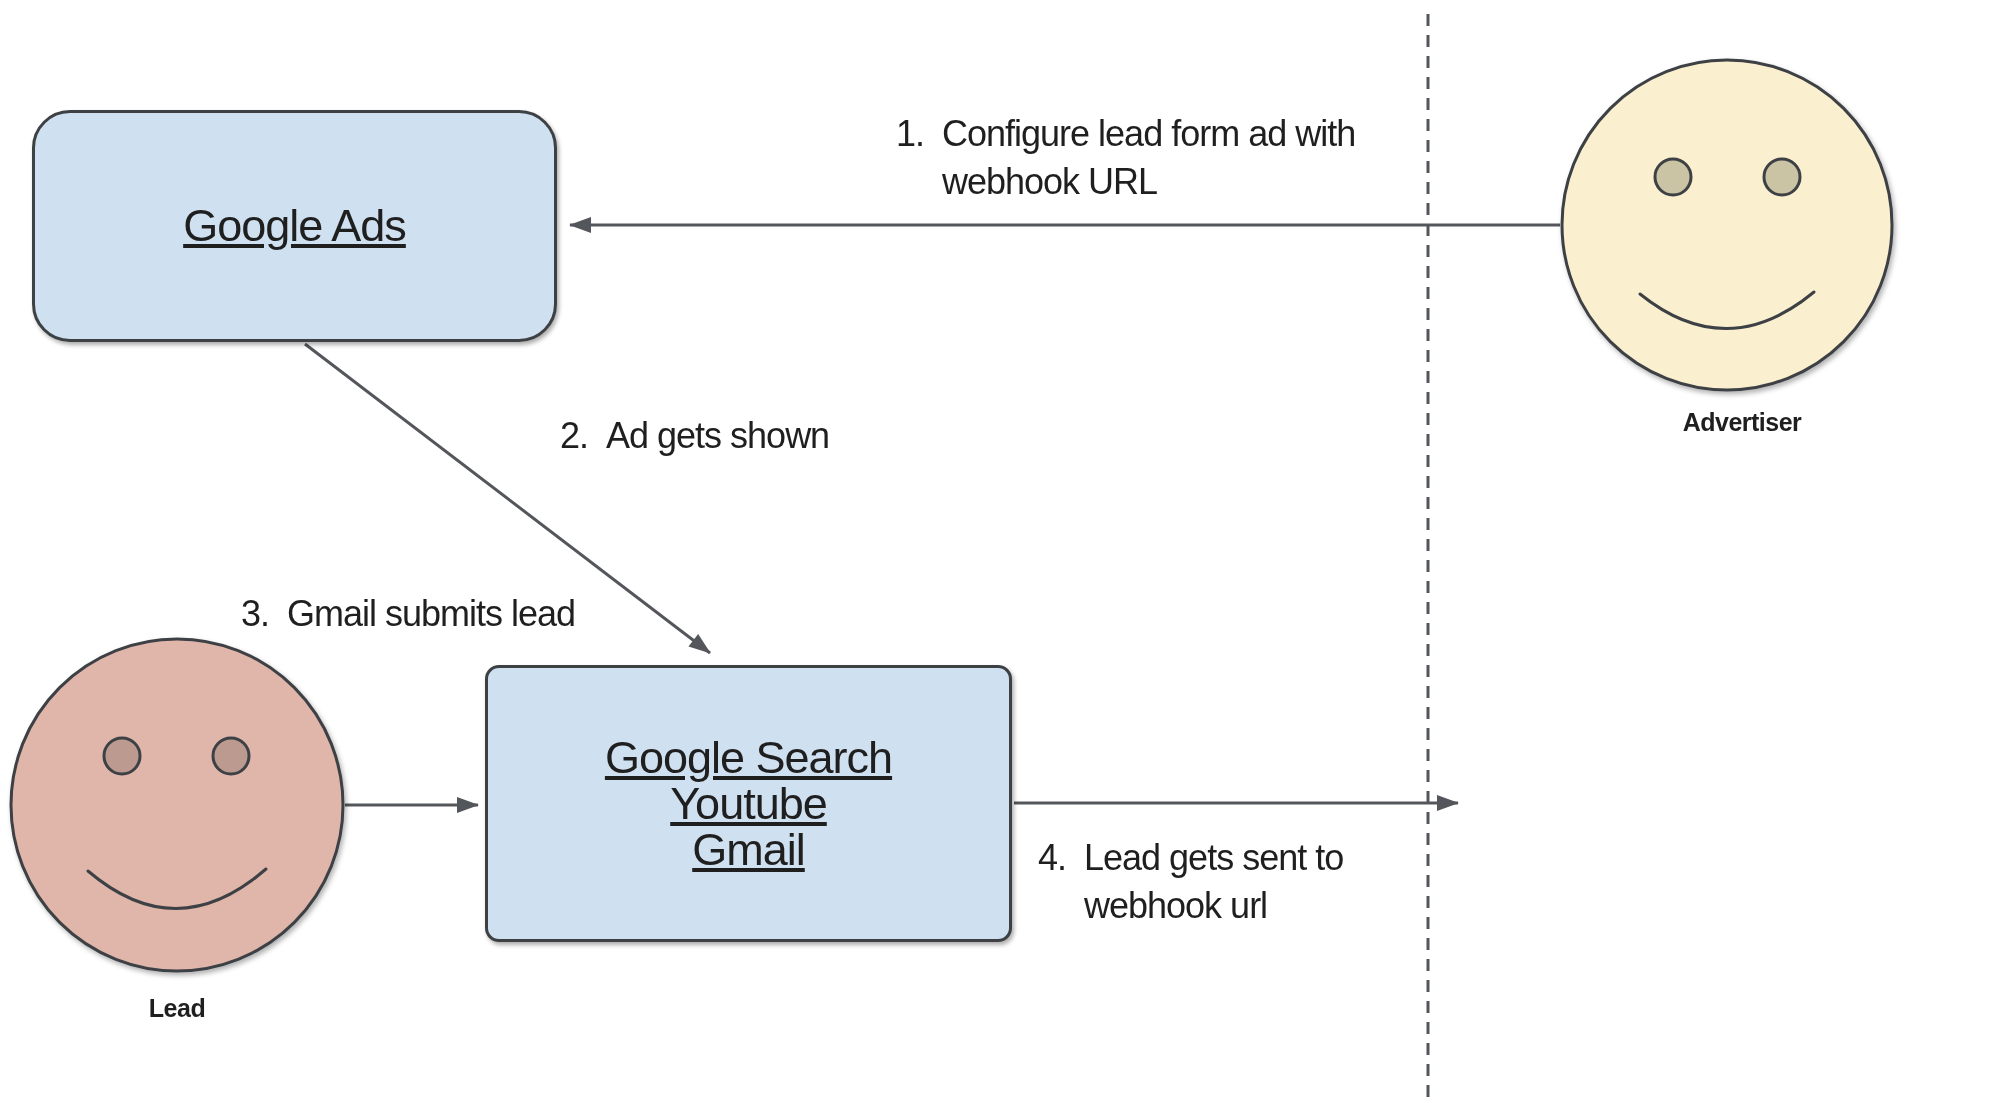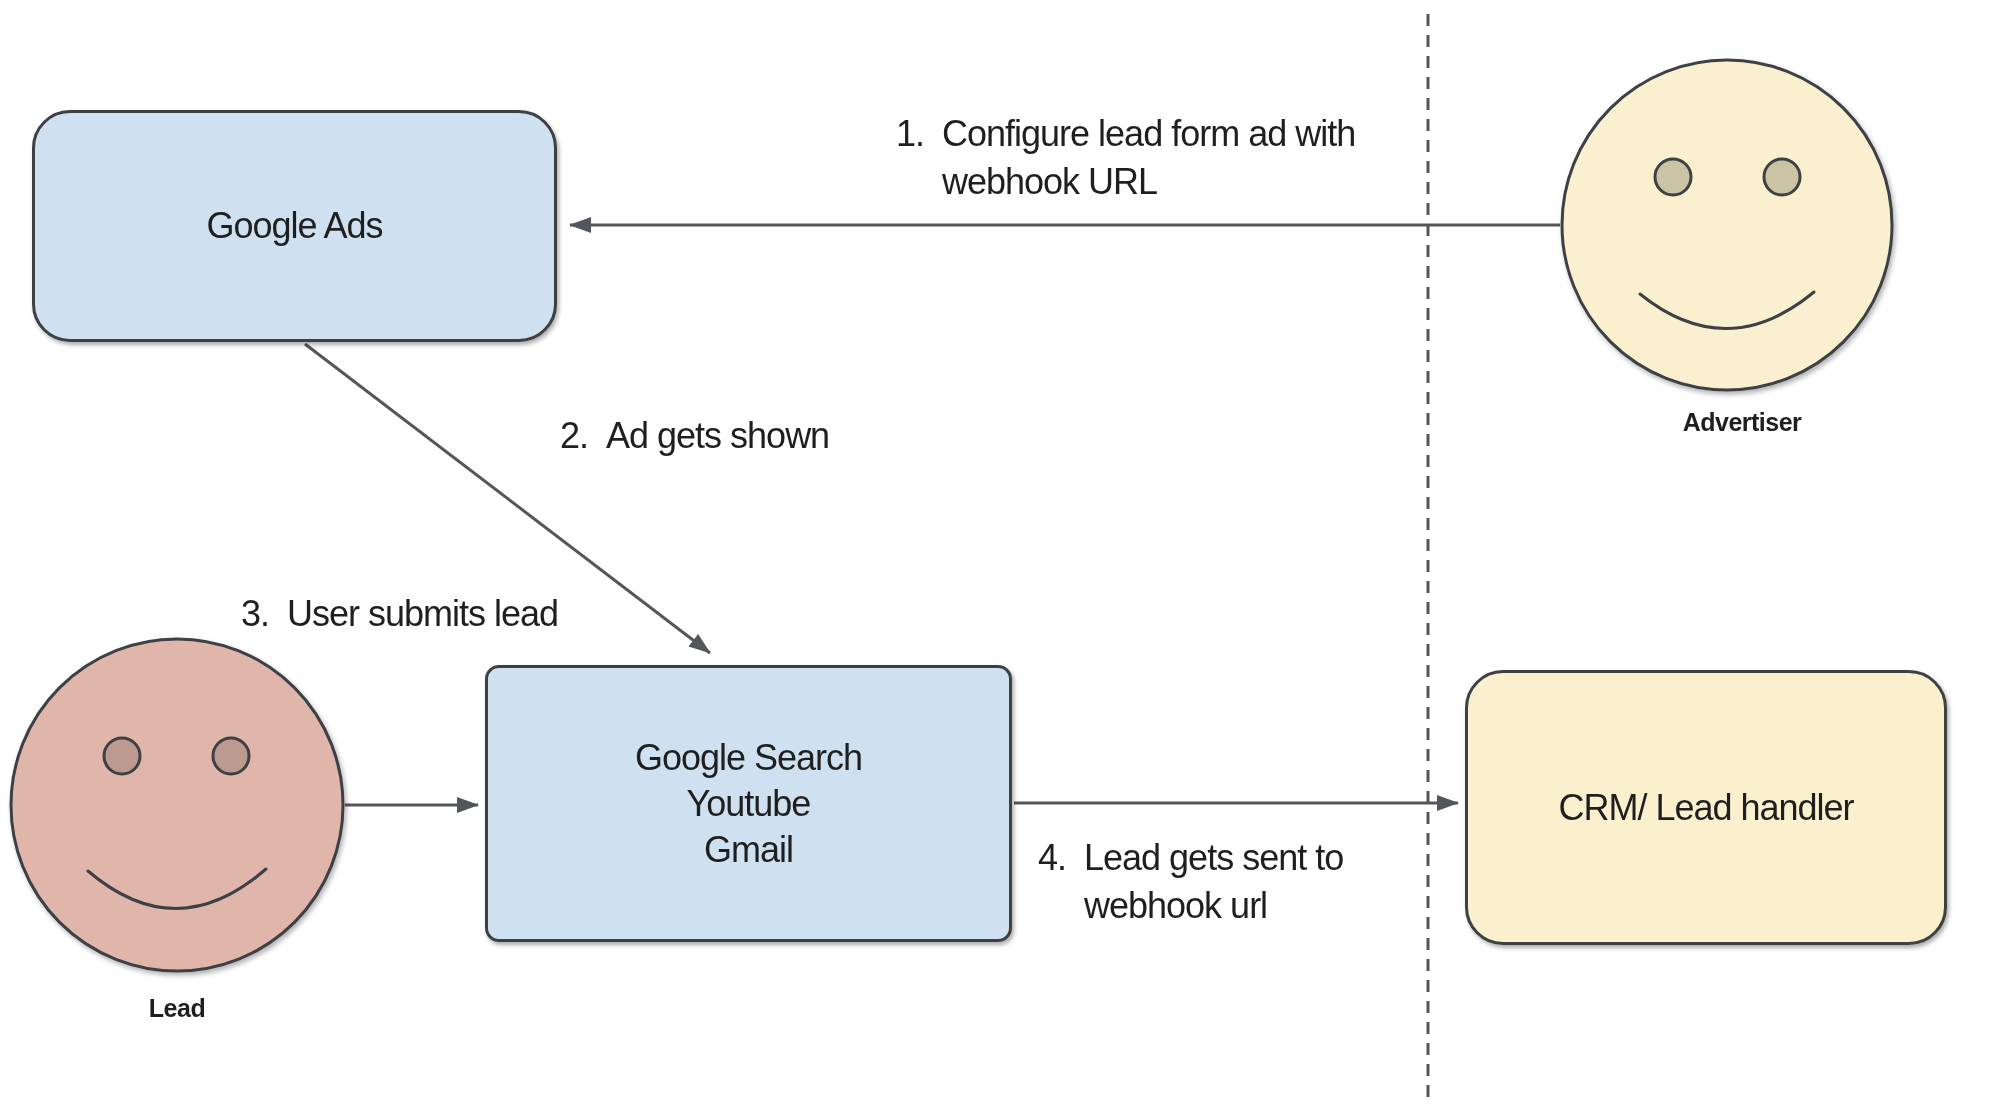--- a/index.html
+++ b/index.html
@@ -24,25 +24,26 @@
   
   .node {
     position: absolute;
     border: 3px solid var(--border, #3e4144);
     border-radius: 38px;
     box-sizing: border-box;
     display: flex;
     flex-direction: column;
     align-items: center;
     justify-content: center;
-    font-size: 36px;
+    font-size: 45px;
     letter-spacing: -1px;
     line-height: 46px;
     text-align: center;
     box-shadow: 2px 3px 4px rgba(0,0,0,0.32);
+    text-decoration: underline;
   }
   .node.blue   { background: var(--node-blue-fill, #cfe1f1); }
   .node.yellow { background: var(--node-yellow-fill, #faf0ce); }
   .node-google-ads  { left: 32px;   top: 110px; width: 525px; height: 232px; }
   .node-properties  { left: 485px;  top: 665px; width: 527px; height: 277px; border-radius: 14px; }
   .node-crm         { left: 1465px; top: 670px; width: 482px; height: 275px; }
 
   
   .edge-label {
     position: absolute;
@@ -138,43 +139,40 @@
   <div class="node blue node-google-ads">
     <span>Google Ads</span>
   </div>
 
   <div class="node blue node-properties">
     <div>Google Search</div>
     <div>Youtube</div>
     <div>Gmail</div>
   </div>
 
-  <div class="node yellow node-crm">
-    <span>CRM/ Lead handler</span>
-  </div>
 
   <div class="edge-label edge-label-1">
     <span class="num">1.</span>
     <span class="txt">
       <div>Configure lead form ad with</div>
       <div>webhook URL</div>
     </span>
   </div>
 
   <div class="edge-label edge-label-2">
     <span class="num">2.</span>
     <span class="txt">
       <div>Ad gets shown</div>
     </span>
   </div>
 
   <div class="edge-label edge-label-3">
     <span class="num">3.</span>
     <span class="txt">
-      <div>User submits lead</div>
+      <div>Gmail submits lead</div>
     </span>
   </div>
 
   <div class="edge-label edge-label-4">
     <span class="num">4.</span>
     <span class="txt">
       <div>Lead gets sent to</div>
       <div>webhook url</div>
     </span>
   </div>

